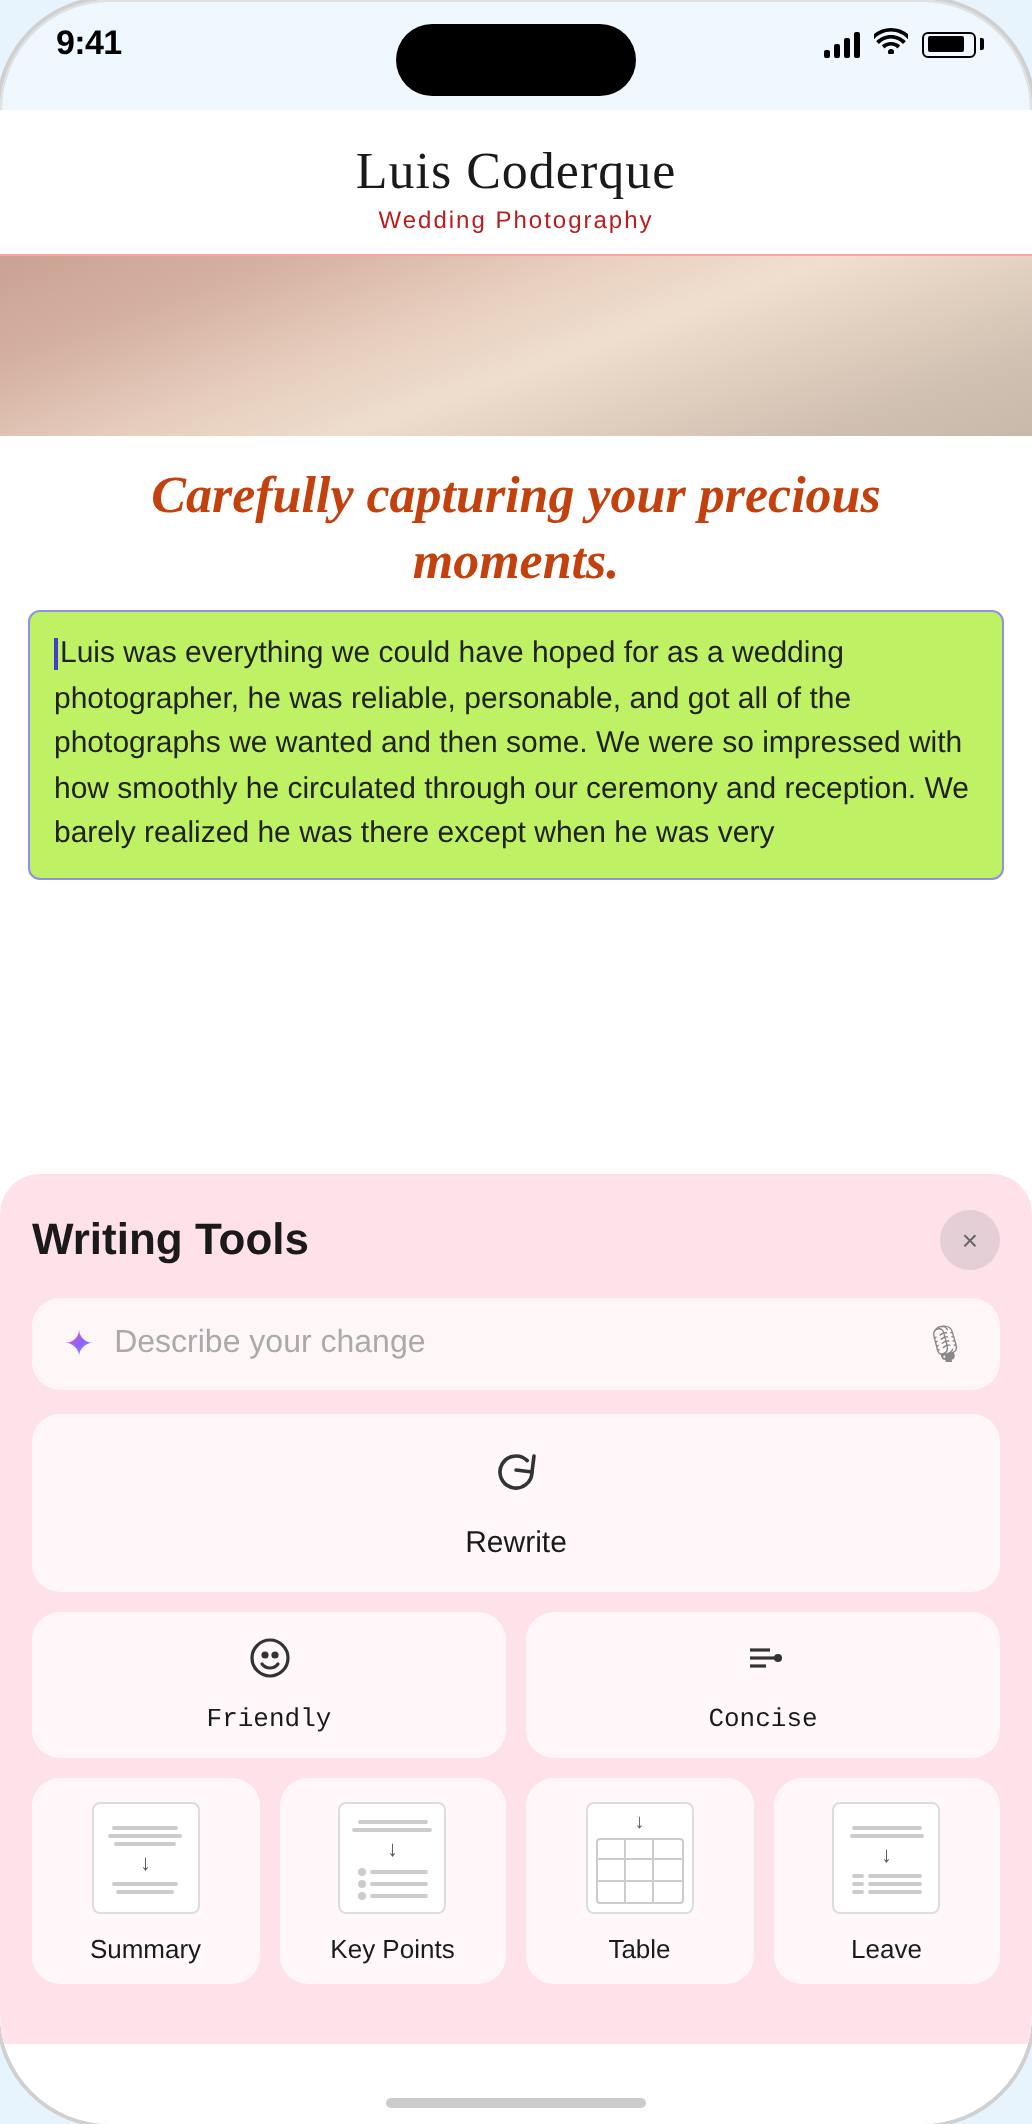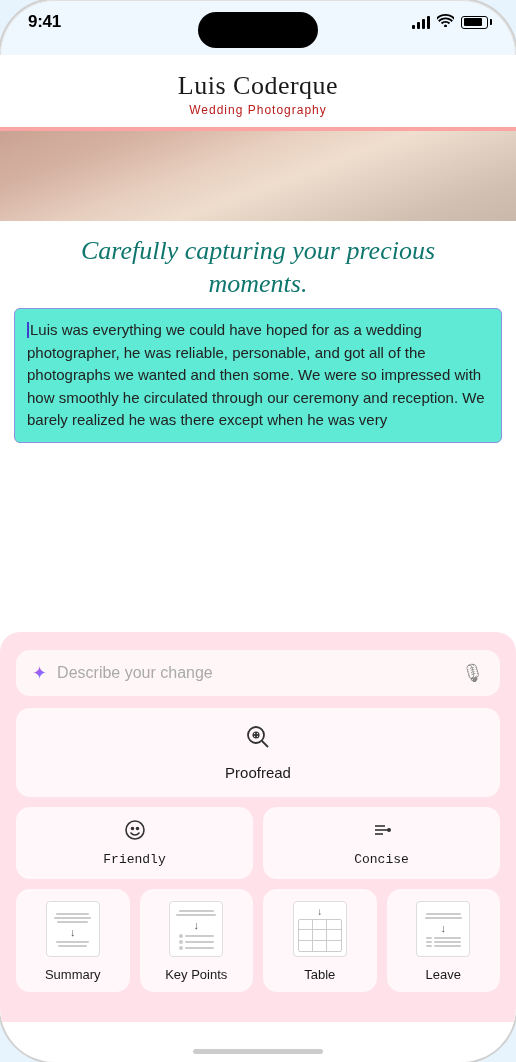--- a/index.html
+++ b/index.html
@@ -122,21 +122,21 @@
       bottom: 0;
       background: #fff;
       overflow: hidden;
     }
 
     
     .site-header {
       background: #fff;
       text-align: center;
       padding: 16px 20px 10px;
-      border-bottom: 4px solid #fca5a5;
+      border-bottom: 1px solid #fca5a5;
     }
 
     .site-title {
       font-size: 26px;
       font-weight: 400;
       color: #1a1a1a;
       letter-spacing: 0.5px;
       font-family: Georgia, serif;
     }
 
@@ -163,41 +163,41 @@
     }
 
     
     .tagline {
       padding: 14px 30px 8px;
       text-align: center;
     }
 
     .tagline-text {
       font-size: 26px;
-      font-weight: 400;
-      color: #0f766e;
+      font-weight: 700;
+      color: #c2410c;
       line-height: 1.25;
       font-family: Georgia, serif;
       font-style: italic;
     }
 
     
     .review-prompt {
       padding: 4px 18px 10px;
       font-size: 13px;
       color: #555;
     }
 
     
     .review-box {
       margin: 0 14px;
       border: 1.5px solid #9090e0;
       border-radius: 6px;
       padding: 10px 12px;
-      background: #5eead4;
+      background: #bef264;
       font-size: 15px;
       color: #222;
       line-height: 1.5;
       min-height: 110px;
       position: relative;
     }
 
     .review-cursor {
       display: inline-block;
       width: 2px;
@@ -437,39 +437,42 @@
       <div class="tagline-text">Carefully capturing your precious moments.</div>
     </div>
 
 
     <div class="review-box">
       <span class="review-cursor"></span><span>Luis was everything we could have hoped for as a wedding photographer, he was reliable, personable, and got all of the photographs we wanted and then some. We were so impressed with how smoothly he circulated through our ceremony and reception. We barely realized he was there except when he was very</span>
     </div>
 
     <div class="writing-tools-panel">
 
+      <div class="writing-tools-header">
+        <div class="writing-tools-title">Writing Tools</div>
+        <div class="close-btn">
+          <span>×</span>
+        </div>
+      </div>
 
       <div class="describe-input">
         <span class="describe-icon">✦</span>
         <span class="describe-placeholder">Describe your change</span>
         <span class="mic-btn">🎙</span>
       </div>
 
       <div class="tools-row">
         <div class="tool-btn-large">
           <span class="tool-icon">
             <svg width="26" height="26" viewBox="0 0 26 26" fill="none" stroke="#333" stroke-width="1.8">
-              <circle cx="11" cy="11" r="8"></circle>
-              <line x1="17" y1="17" x2="23" y2="23"></line>
-              <line x1="8" y1="11" x2="14" y2="11"></line>
-              <line x1="11" y1="8" x2="11" y2="14"></line>
-              <circle cx="11" cy="11" r="3" stroke-width="1.2"></circle>
+              <path d="M21 13a8 8 0 11-2.4-5.7" stroke-linecap="round"></path>
+              <polyline points="22,5 21,13 13,12" stroke-linecap="round" stroke-linejoin="round"></polyline>
             </svg>
           </span>
-          <span class="tool-label">Proofread</span>
+          <span class="tool-label">Rewrite</span>
         </div>
       </div>
 
       <div class="tools-row">
         <div class="tool-btn-medium">
           <span class="tool-icon">
             <svg width="22" height="22" viewBox="0 0 22 22" fill="none" stroke="#333" stroke-width="1.6">
               <circle cx="11" cy="11" r="9"></circle>
               <path d="M7 14s1.5 2 4 2 4-2 4-2" stroke-linecap="round"></path>
               <circle cx="8.5" cy="9.5" r="1" fill="#333"></circle>

